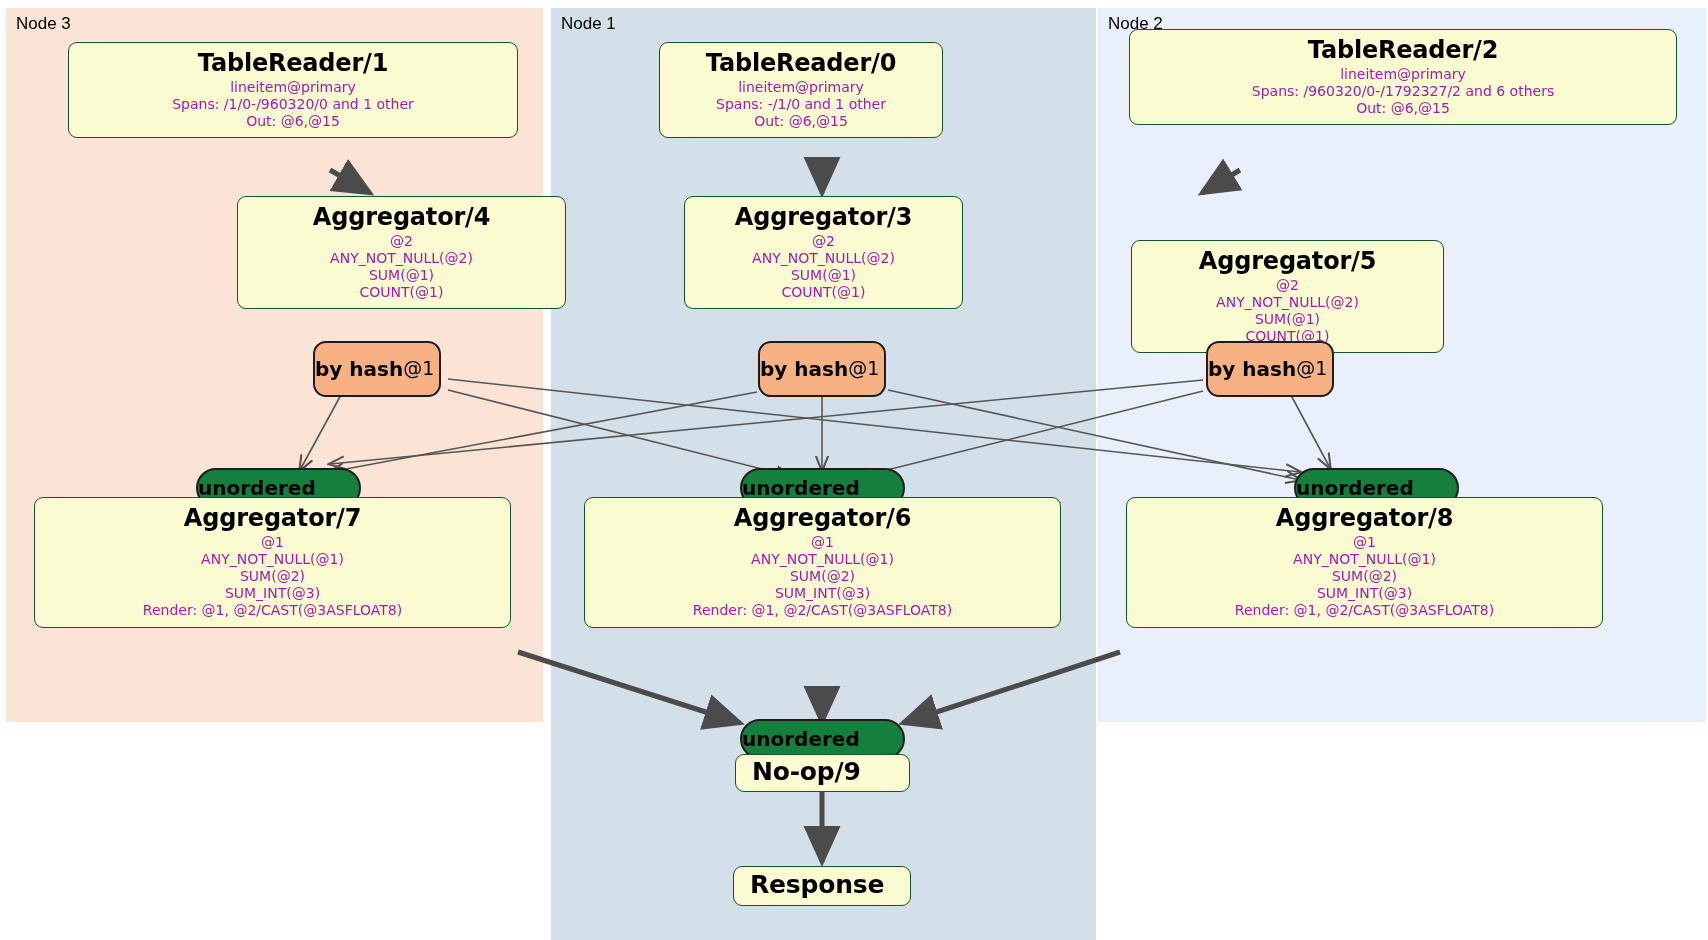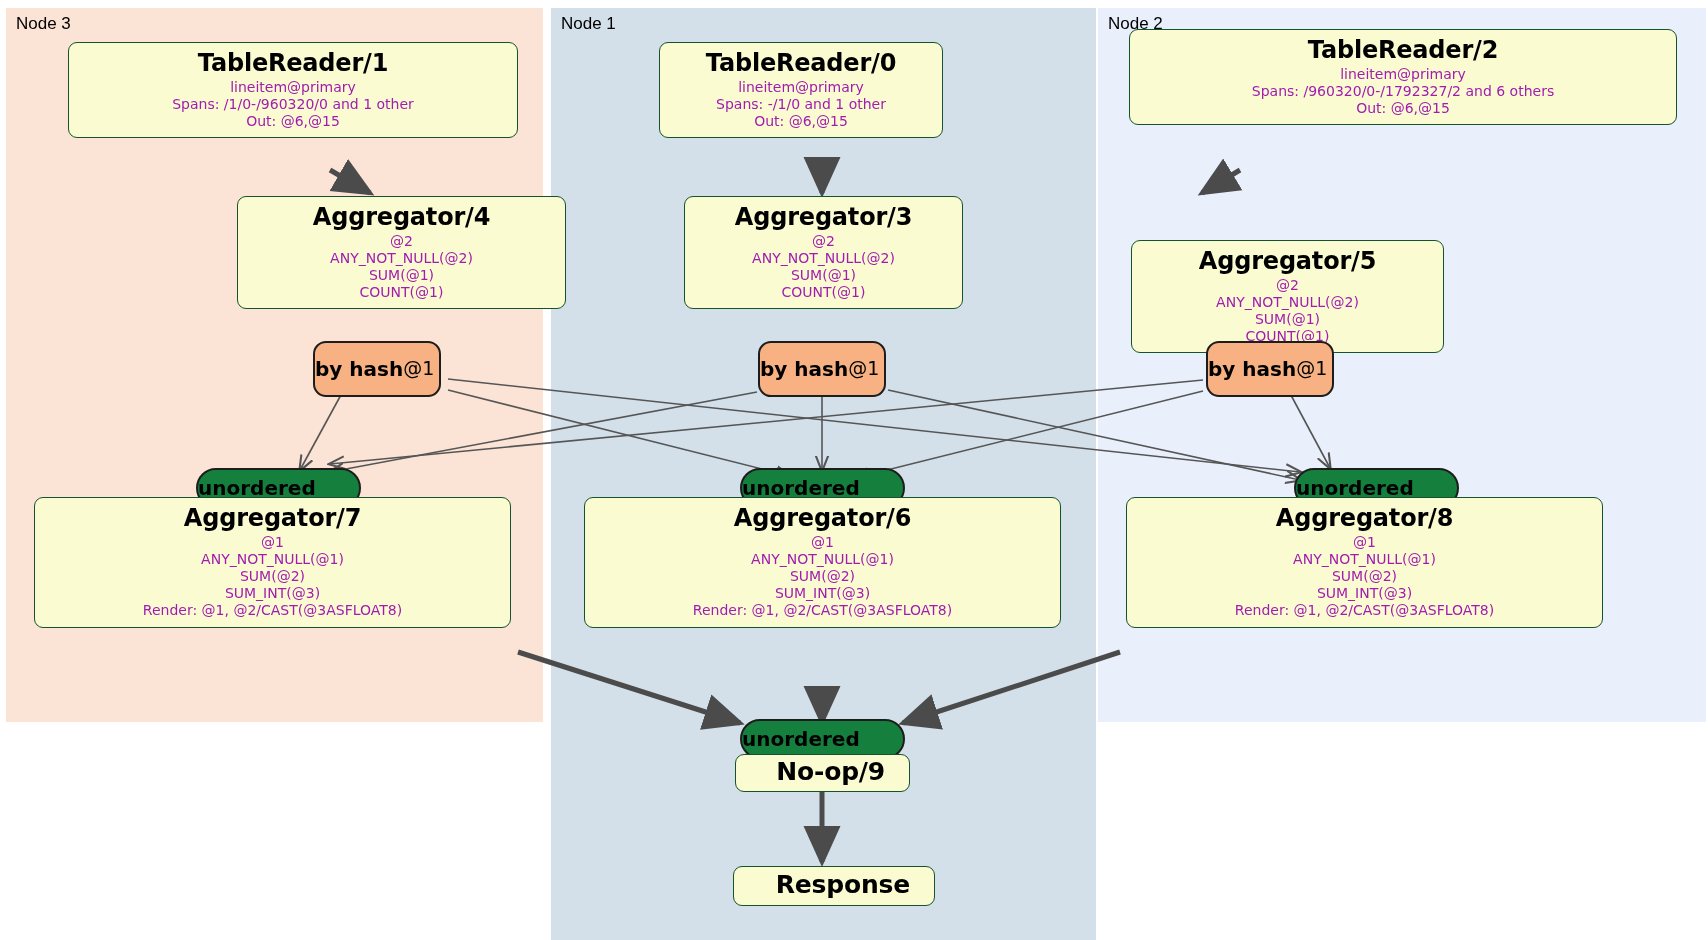--- a/index.html
+++ b/index.html
@@ -60,21 +60,21 @@
   .proc .det {
     font-size: 14px;
     color: #a21caf;
     white-space: nowrap;
     font-family: "DejaVu Sans", sans-serif;
   }
   .proc.compact {
     padding: 4px 24px 5px 16px;
     display: flex;
     align-items: center;
-    justify-content: flex-end;
+    justify-content: flex-start;
   }
   .proc.compact .ttl { font-size: 25px; }
 
   
   .badge {
     position: absolute;
     box-sizing: border-box;
     border: 2px solid #1d1d1d;
     text-align: center;
     display: flex;
@@ -288,17 +288,17 @@
   </div>
 
   <div class="badge unordered" style="left:740px; top:719px; width:165px; height:40px;">
     <span class="b1">unordered</span>
   </div>
 
   <div class="proc compact" style="left:735px; top:754px; width:175px; height:38px;">
     <div class="ttl">No-op/9</div>
   </div>
 
-  <div class="proc compact" style="left:733px; top:866px; width:202px; height:40px;">
+  <div class="proc compact" style="left:733px; top:866px; width:178px; height:40px;">
     <div class="ttl">Response</div>
   </div>
 
 </div>
 
 </body></html>

